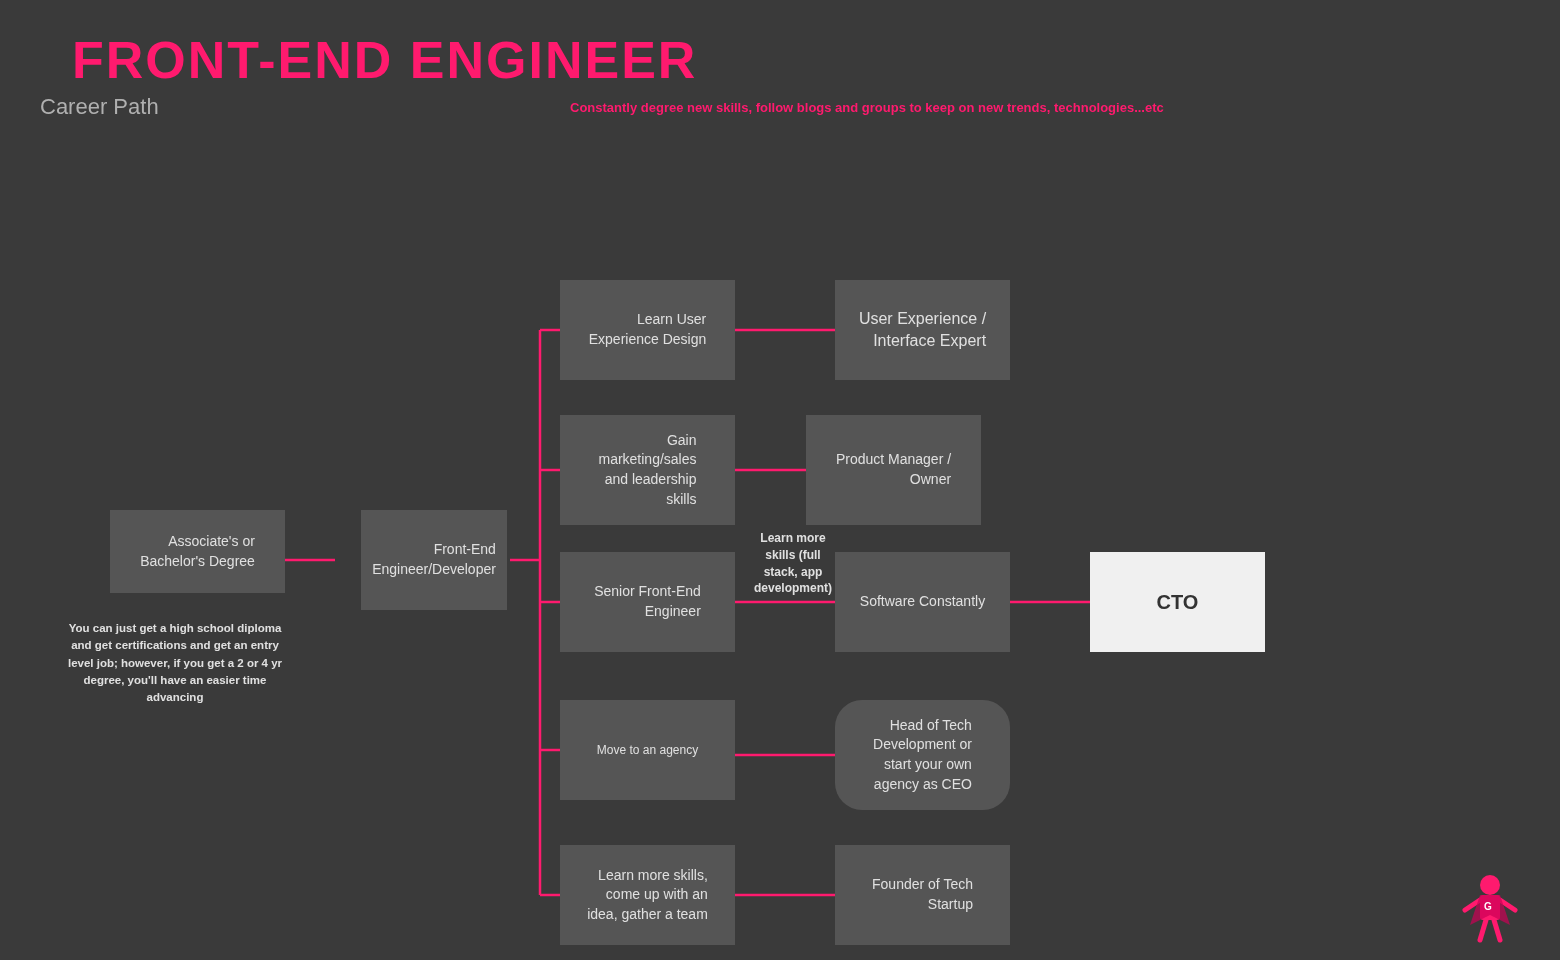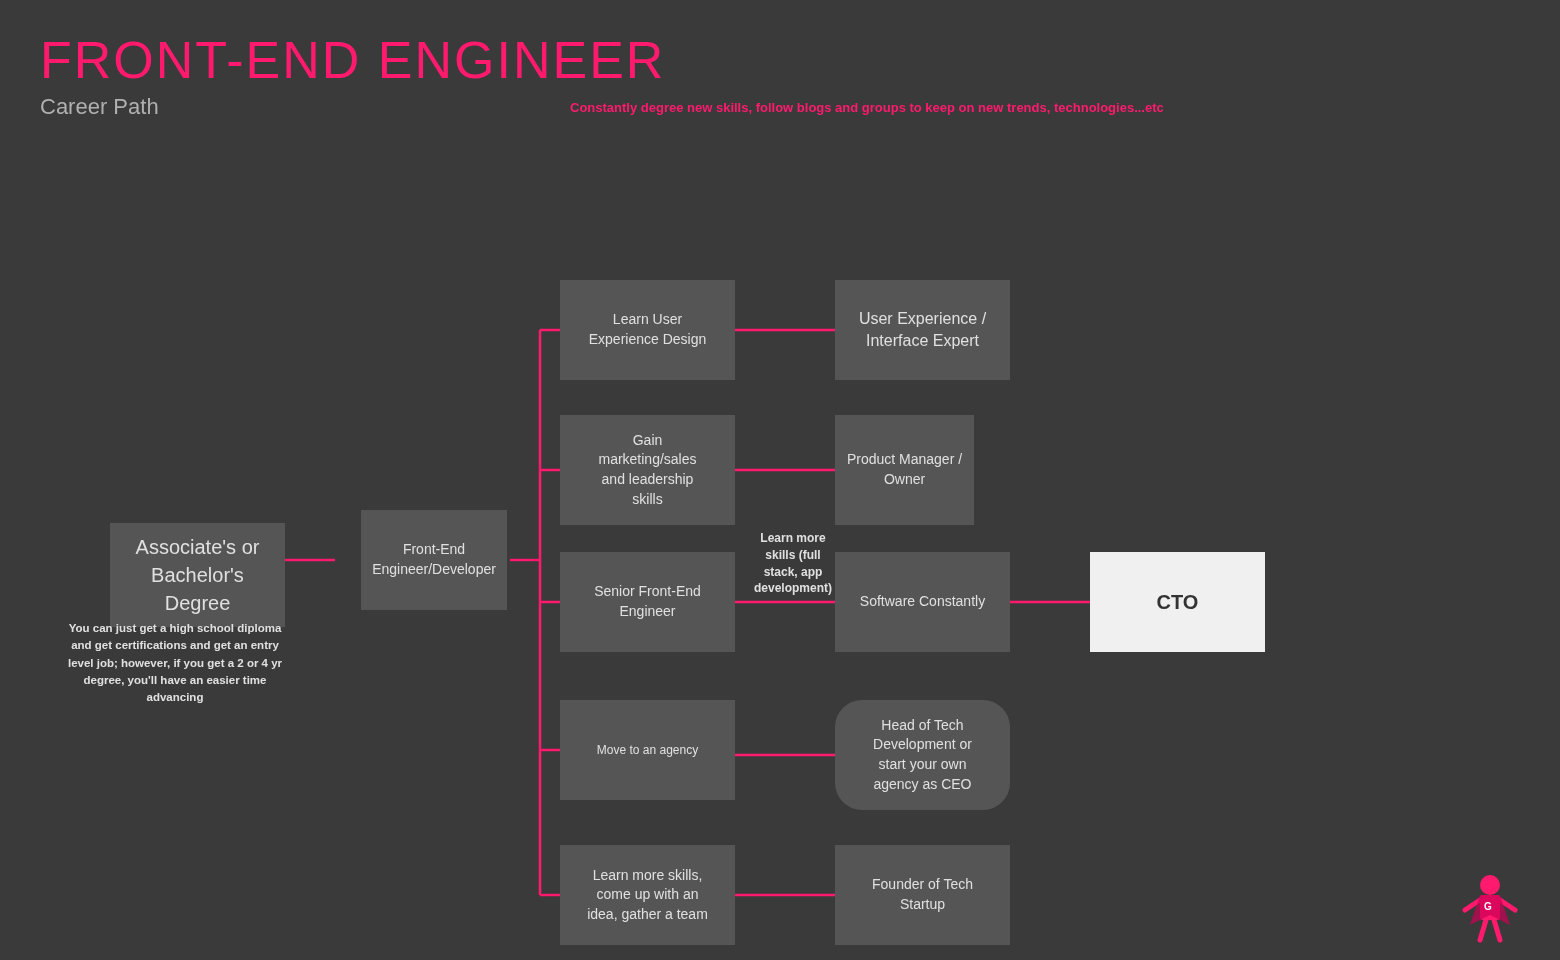--- a/index.html
+++ b/index.html
@@ -11,24 +11,25 @@
       overflow: hidden;
       position: relative;
     }
     .header {
       position: absolute;
       top: 30px;
       left: 40px;
     }
     .main-title {
       font-size: 52px;
-      font-weight: 400;
+      font-weight: 700;
       color: #ff1a6e;
       letter-spacing: 2px;
       text-transform: uppercase;
+      margin-left: 32px;
     }
     .sub-title {
       font-size: 22px;
       color: #b0b0b0;
       font-weight: 300;
       margin-top: 4px;
     }
     .top-note {
       position: absolute;
       top: 100px;
@@ -42,21 +43,21 @@
       top: 130px;
       left: 0;
       width: 1560px;
       height: 820px;
     }
     .box {
       position: absolute;
       background-color: #555555;
       color: #e0e0e0;
       font-size: 14px;
-      text-align: center;
+      text-align: right;
       display: flex;
       align-items: center;
       justify-content: center;
       padding: 8px;
       line-height: 1.4;
     }
     .note-text {
       position: absolute;
       color: #e0e0e0;
       font-size: 12px;
@@ -119,21 +120,21 @@
 
     <line x1="735" y1="472" x2="835" y2="472" stroke="#ff1a6e" stroke-width="2.5"></line>
 
     <line x1="735" y1="625" x2="835" y2="625" stroke="#ff1a6e" stroke-width="2.5"></line>
 
     <line x1="735" y1="765" x2="835" y2="765" stroke="#ff1a6e" stroke-width="2.5"></line>
 
     <line x1="1010" y1="472" x2="1090" y2="472" stroke="#ff1a6e" stroke-width="2.5"></line>
   </svg>
 
-  <div class="box" style="left:110px; top:380px; width:175px; height:104px; font-size:20px;margin-top:13px;">
+  <div class="box" style="left:110px; top:380px; width:175px; height:83px; font-size:14px;">
     Associate's or<br>Bachelor's Degree
   </div>
 
   <div class="note-text" style="left:60px; top:490px; width:230px; font-size:11.5px;">You can just  get a high
 school diploma and get
 certifications and get an
 entry level job; however,
 if you get a 2 or 4 yr
 degree, you'll have an
 easier time advancing</div>
@@ -159,21 +160,21 @@
   </div>
 
   <div class="box" style="left:560px; top:715px; width:175px; height:100px; font-size:14px;">
     Learn more skills,<br>come up with an<br>idea, gather a team
   </div>
 
   <div class="box" style="left:835px; top:150px; width:175px; height:100px; font-size:16px;">
     User Experience /<br>Interface Expert
   </div>
 
-  <div class="box" style="left:835px; top:285px; width:139px; height:110px; font-size:14px;">
+  <div class="box" style="left:806px; top:285px; width:175px; height:110px; font-size:14px;">
     Product Manager /<br>Owner
   </div>
 
   <div class="note-text" style="left:748px; top:400px; width:90px; font-size:12px; color:#e0e0e0; font-weight:bold; line-height:1.4;">
     Learn more<br>skills  (full<br>stack, app<br>development)
   </div>
 
   <div class="box" style="left:835px; top:422px; width:175px; height:100px; font-size:14px;">
     Software Constantly
   </div>

